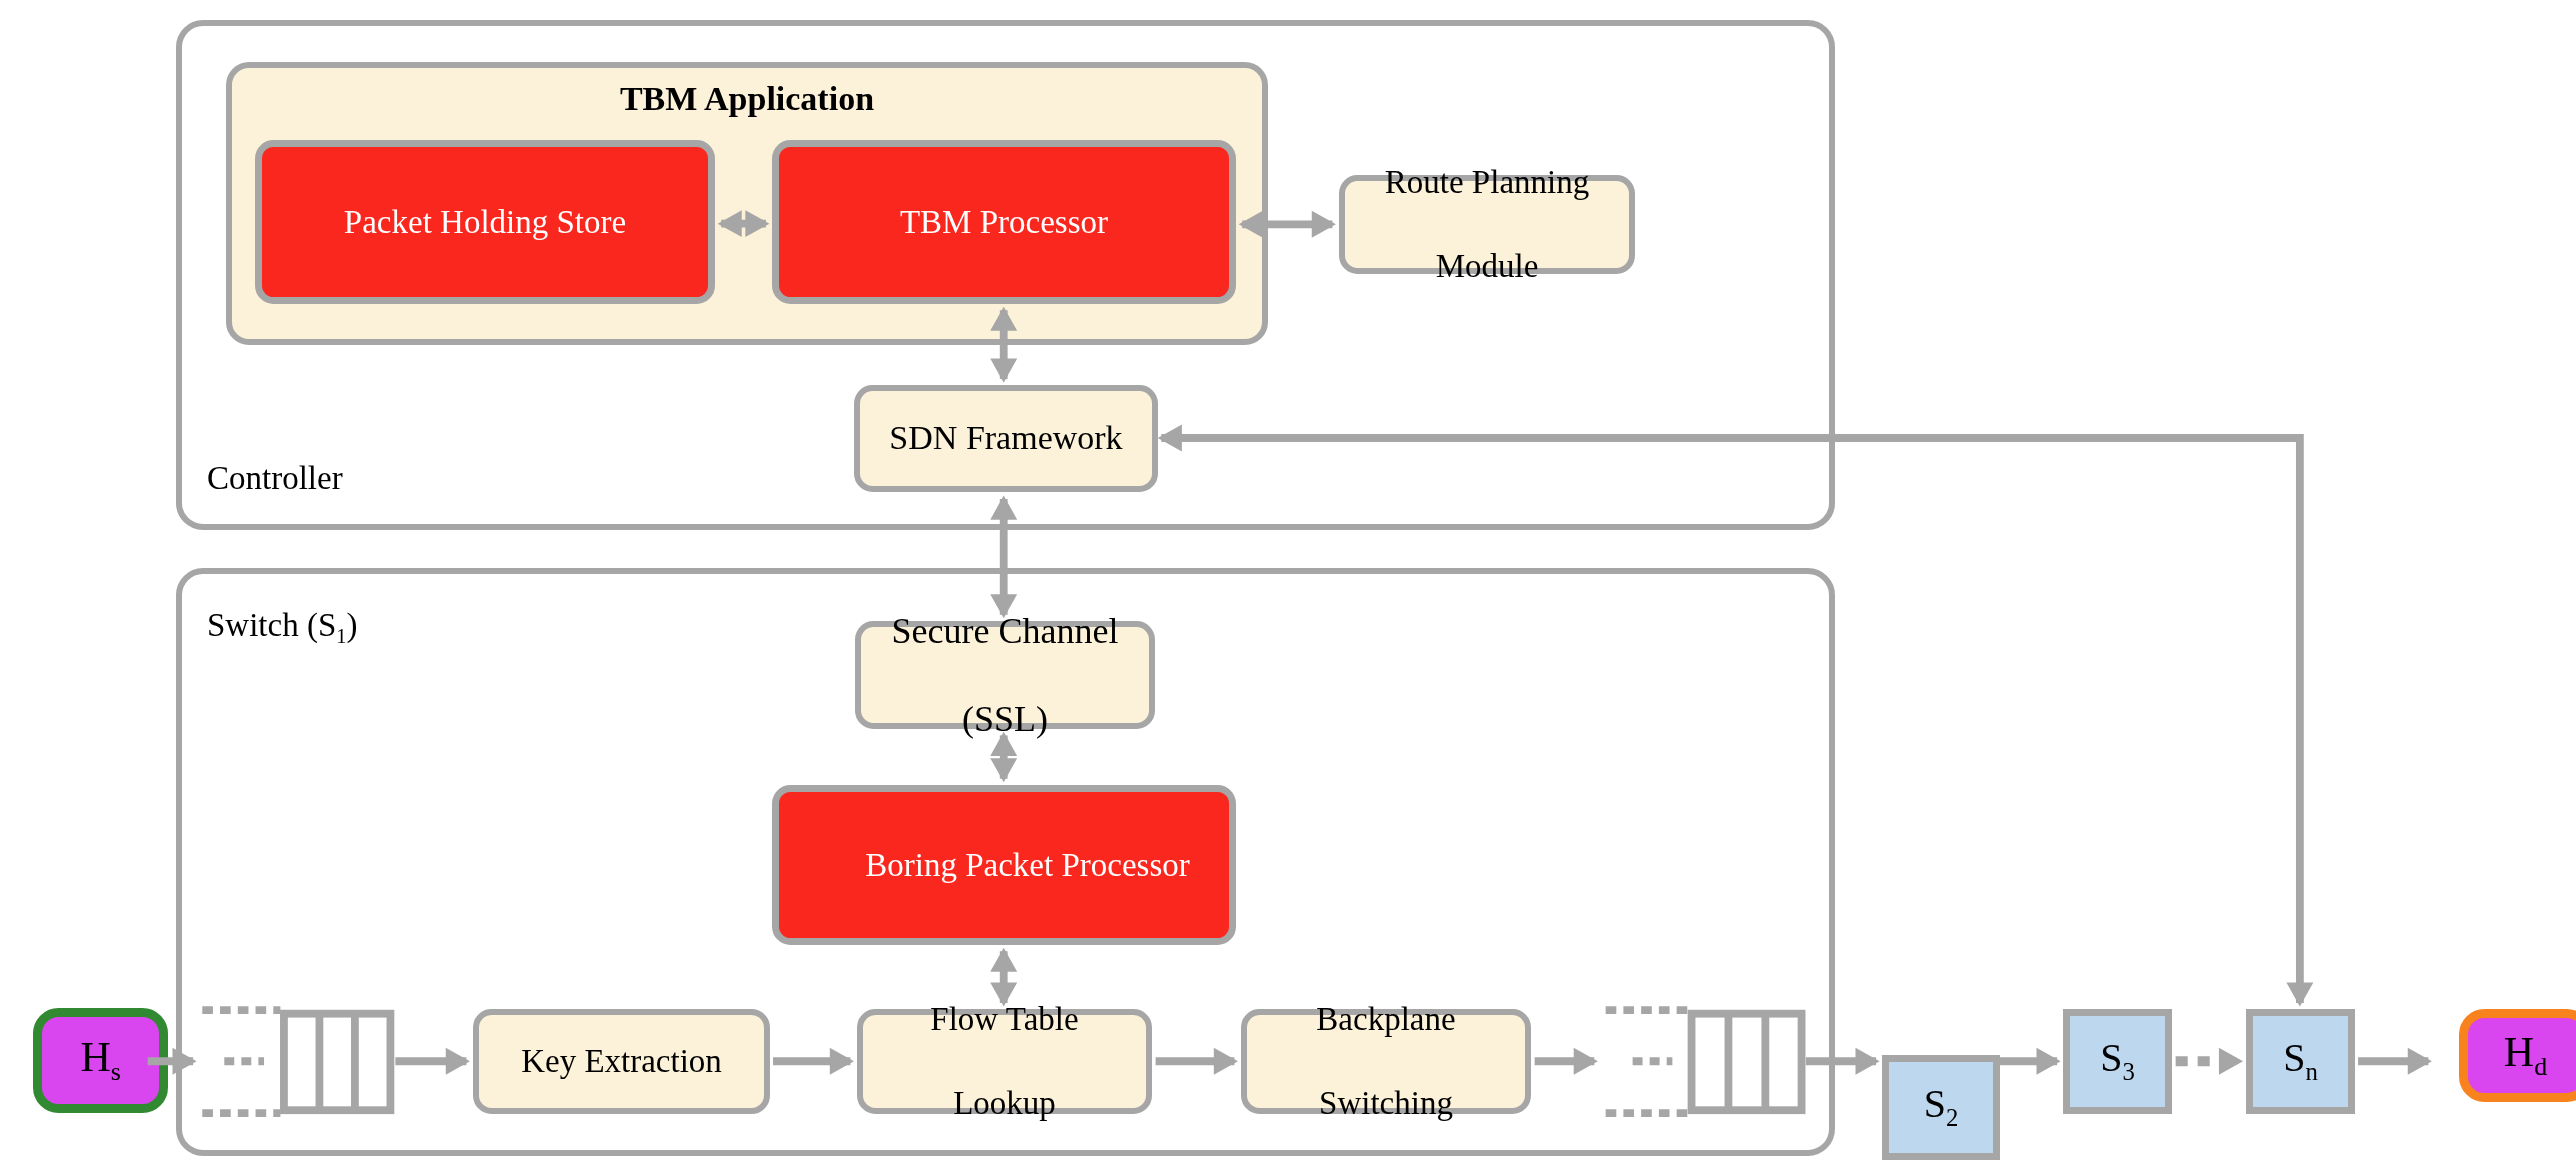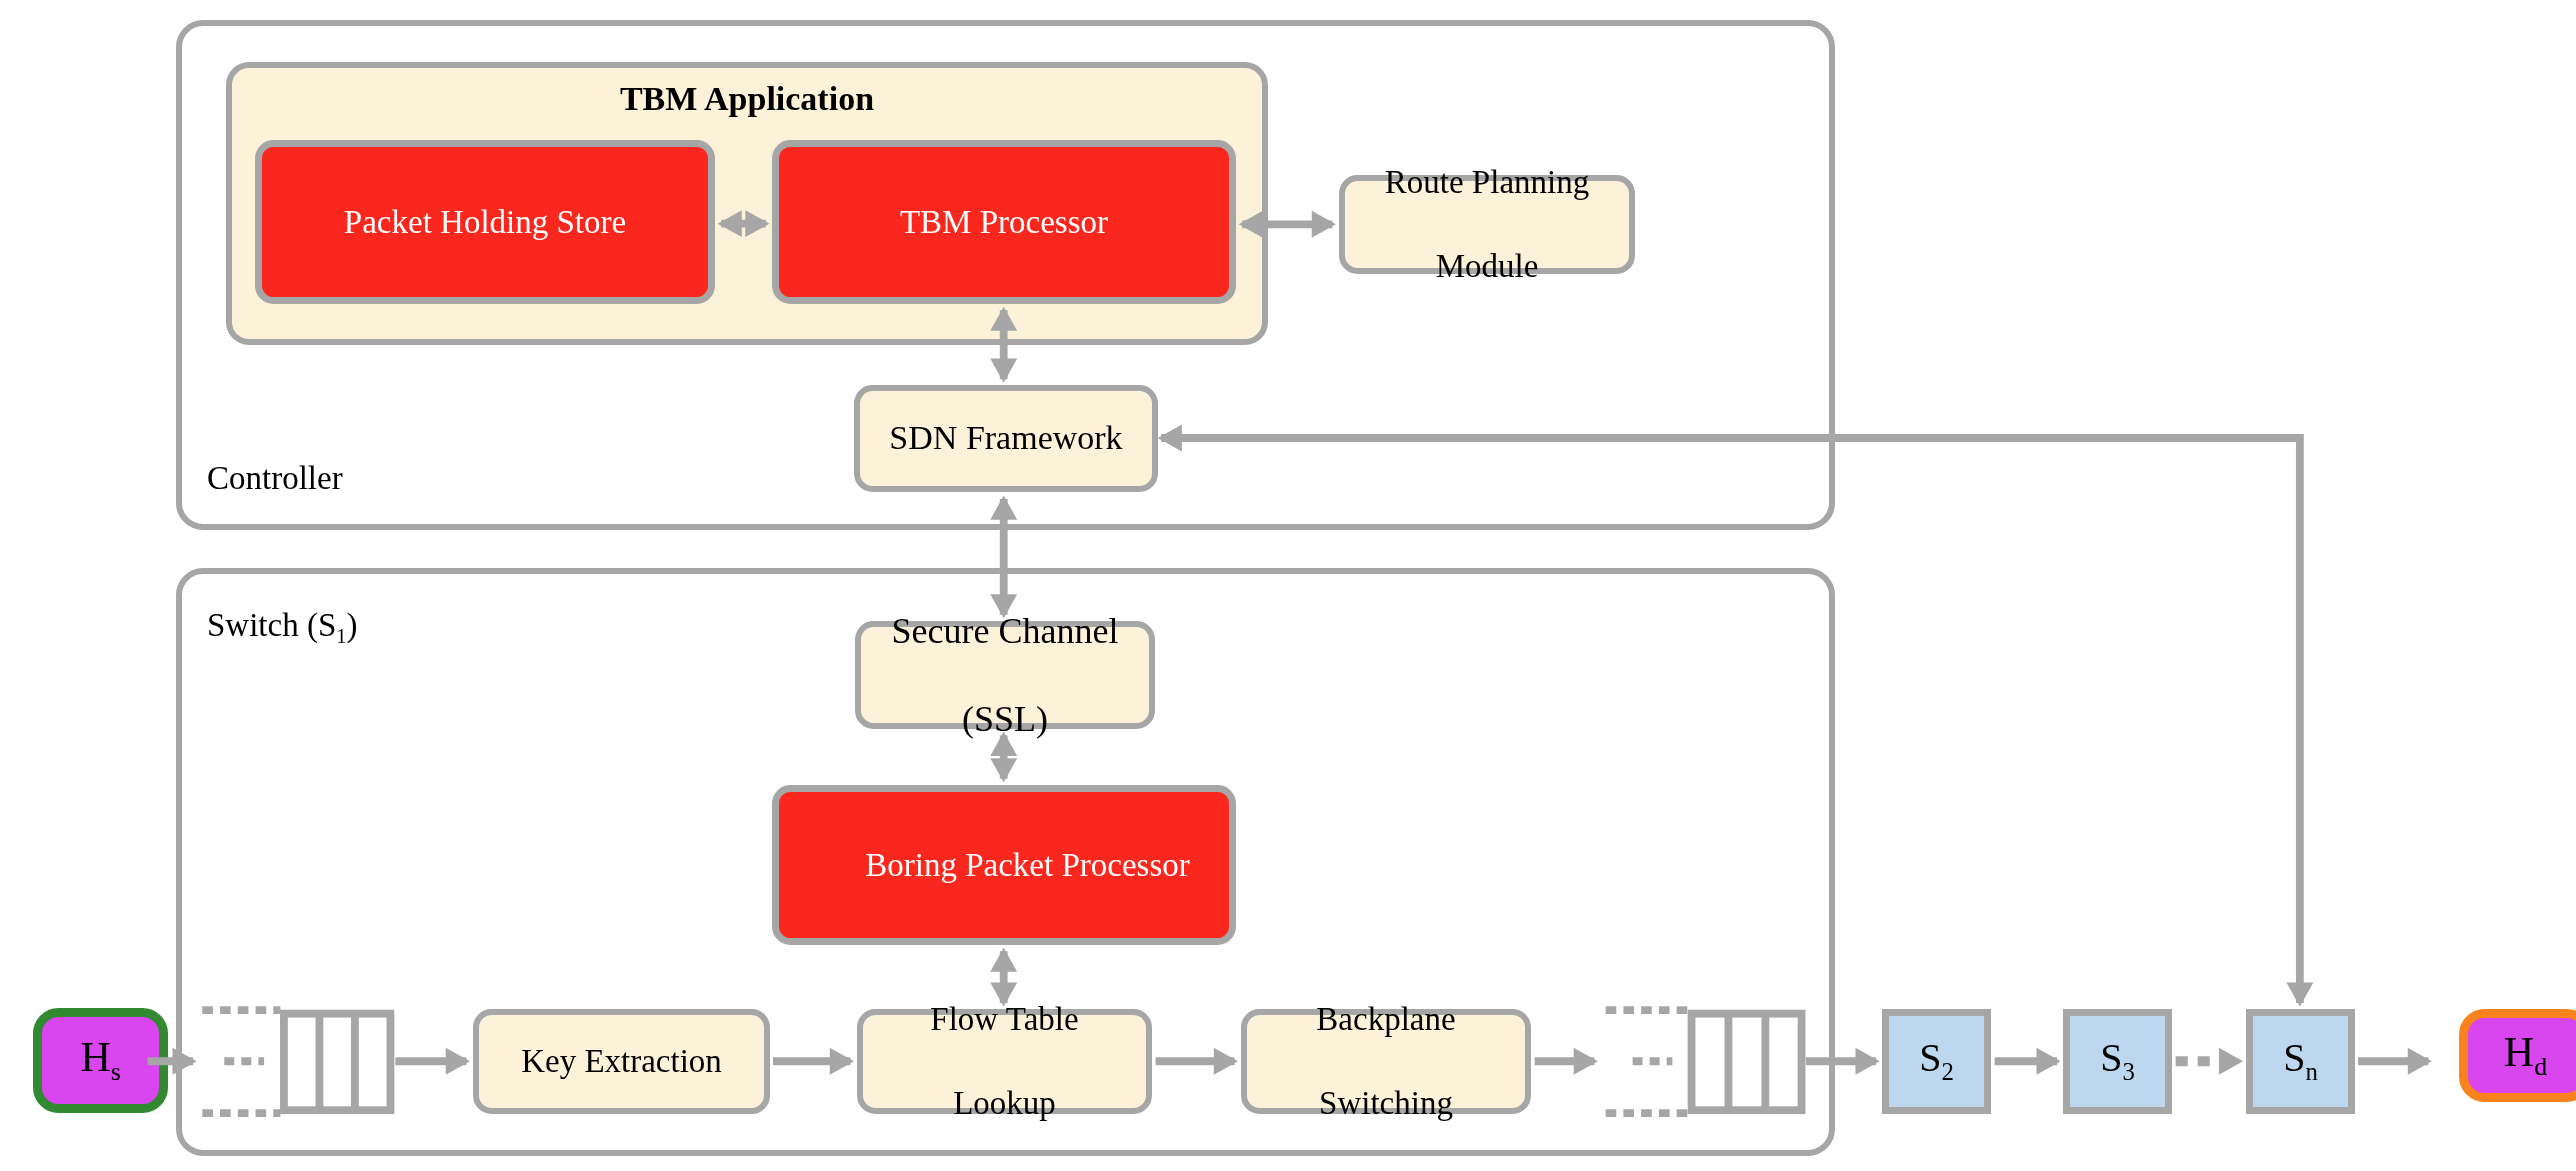--- a/index.html
+++ b/index.html
@@ -130,21 +130,21 @@
       <span>H</span><span class="sub">s</span>
     </span>
   </div>
 
   <div class="box host" style="left:2435px; top:1009px; width:133px; height:93px; border:9.2px solid #F8821E;">
     <span style="line-height:1;">
       <span>H</span><span class="sub">d</span>
     </span>
   </div>
 
-  <div class="box snode" style="left:1882px; top:1009px; width:109px; height:105px;">
+  <div class="box snode" style="left:1882px; top:1055px; width:118px; height:105px;">
     <span style="line-height:1;">
       <span>S</span><span class="sub">2</span>
     </span>
   </div>
   <div class="box snode" style="left:2063px; top:1009px; width:109px; height:105px;">
     <span style="line-height:1;">
       <span>S</span><span class="sub">3</span>
     </span>
   </div>
   <div class="box snode" style="left:2246px; top:1009px; width:109px; height:105px;">

